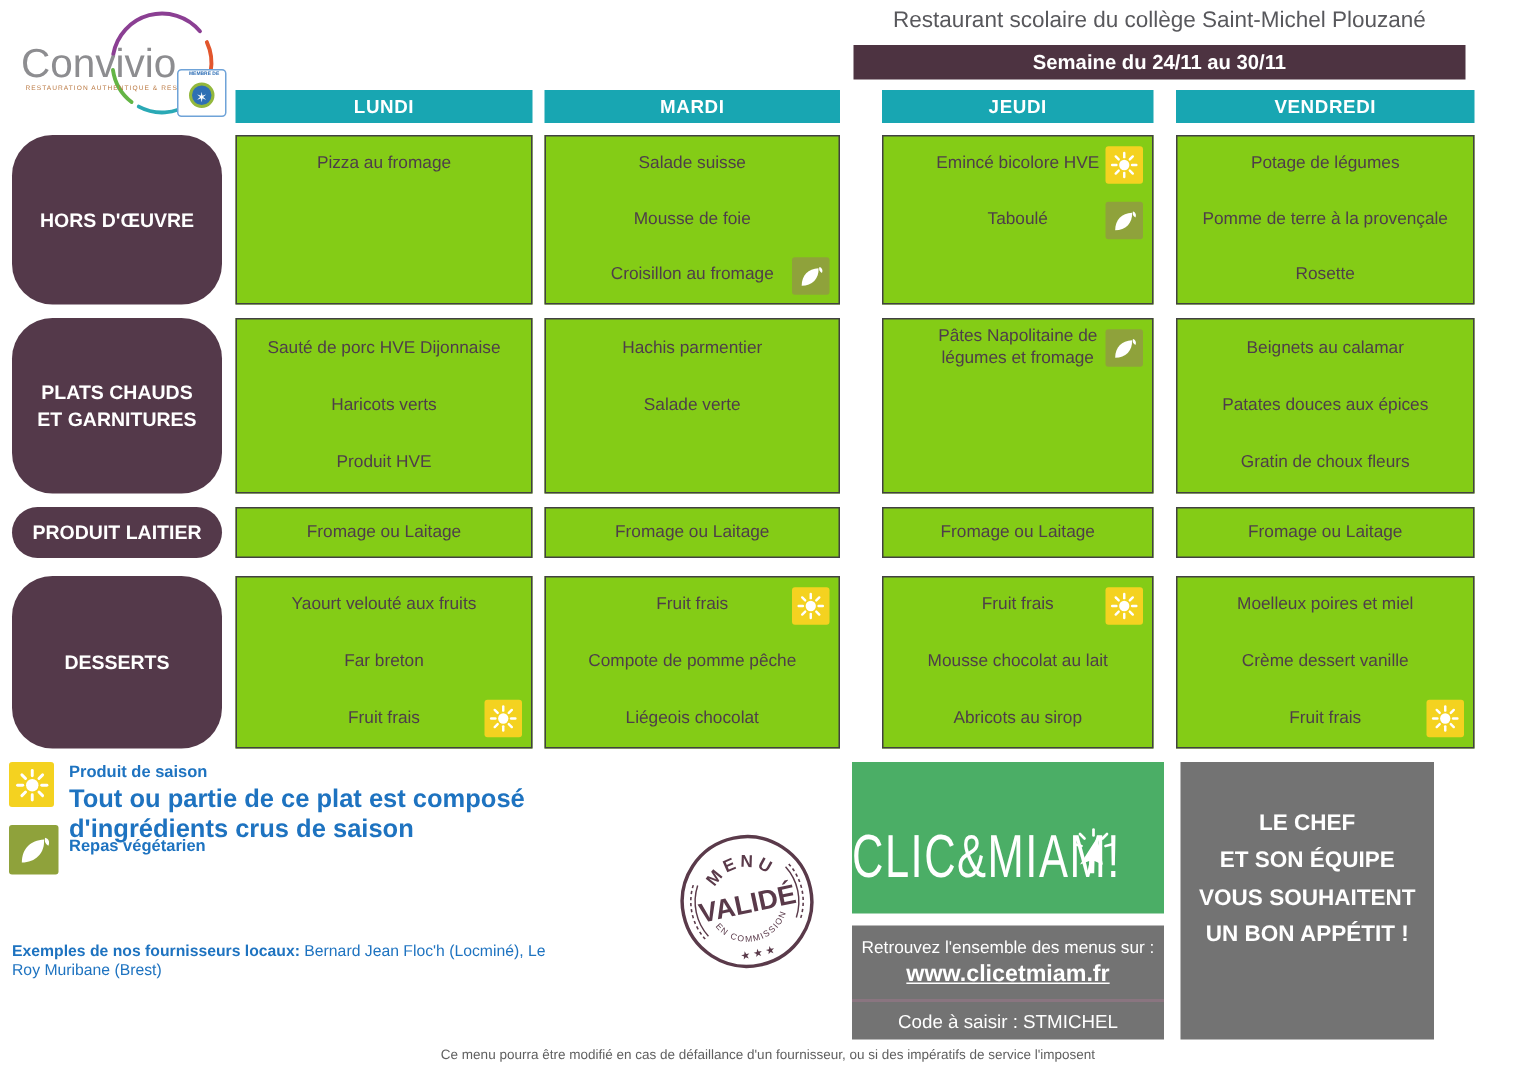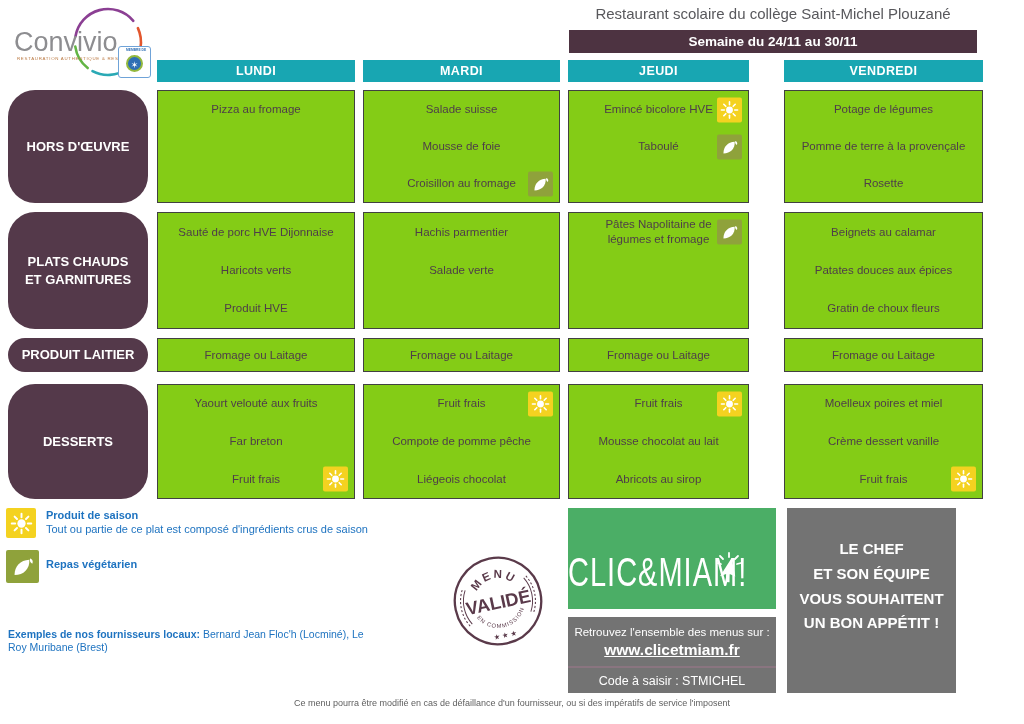--- a/index.html
+++ b/index.html
@@ -15,21 +15,21 @@
   #badge .emblem{width:17px;height:17px;border-radius:50%;background:#2e6fb4;border:2px solid #93b83d;
          margin:1px auto 0;color:#fff;font-size:9px;line-height:16px;box-sizing:border-box;}
   #badge .emblem::before{content:"✶";}
   #title{position:absolute;left:569px;top:5px;width:408px;text-align:center;
          font-size:15px;color:#58585c;}
   #week-banner{position:absolute;left:569px;top:30px;width:408px;height:23px;background:#4d3341;
          color:#fff;font-weight:bold;font-size:13.5px;display:flex;align-items:center;justify-content:center;}
 
   
   .cx0{left:157px;width:198px;} .cx1{left:363px;width:197px;}
-  .cx2{left:568px;width:181px;} .cx3{left:784px;width:199px;}
+  .cx2{left:588px;width:181px;} .cx3{left:784px;width:199px;}
   .cy0{top:90px;height:113px;} .cy1{top:212px;height:117px;}
   .cy2{top:338px;height:34px;}  .cy3{top:384px;height:115px;}
 
   .dayhead{position:absolute;top:60px;height:22px;background:#18a6b2;color:#fff;font-weight:bold;
          font-size:12.5px;letter-spacing:.4px;display:flex;align-items:center;justify-content:center;}
   .rowhead{position:absolute;left:8px;width:140px;background:#54394a;color:#fff;font-weight:bold;
          font-size:13px;line-height:1.35;display:flex;align-items:center;justify-content:center;
          text-align:center;padding:0 12px;box-sizing:border-box;border-radius:27px;}
   .daycell{position:absolute;background:#84cc16;border:1px solid #414141;box-sizing:border-box;
          display:grid;grid-auto-rows:1fr;}
@@ -42,21 +42,21 @@
   .sun{background:#f4d220;} .veg{background:#8fa23b;}
 
   
   .legend-icon{position:absolute;border-radius:2px;display:flex;align-items:center;justify-content:center;}
   #legend-sun{left:6px;top:508px;width:30px;height:30px;background:#f4d220;}
   #legend-sun svg{width:23px;height:23px;}
   #legend-veg{left:6px;top:550px;width:33px;height:33px;background:#8fa23b;}
   #legend-veg svg{width:25px;height:25px;}
   .legend-title{position:absolute;left:46px;color:#1e73c0;font-weight:bold;font-size:11px;}
   #season-title{top:509px;} #veg-title{top:558px;}
-  #season-desc{position:absolute;left:46px;top:523px;color:#1e73c0;font-size:11px;width:360px;}
+  #season-desc{position:absolute;left:46px;top:523px;color:#1e73c0;font-size:17px;width:360px;font-weight:bold;}
   #suppliers{position:absolute;left:8px;top:617px;width:362px;color:#1e73c0;font-size:10.5px;line-height:1.3;}
   #suppliers .b{font-weight:bold;}
 
   
   #stamp{position:absolute;left:450px;top:553px;width:96px;height:96px;}
 
   
   #clicmiam{position:absolute;left:568px;top:508px;width:208px;height:101px;background:#4bae66;
          display:flex;flex-direction:row;align-items:center;}
   #clicmiam .brand{margin-top:16px;color:#fff;font-size:29px;letter-spacing:1px;

